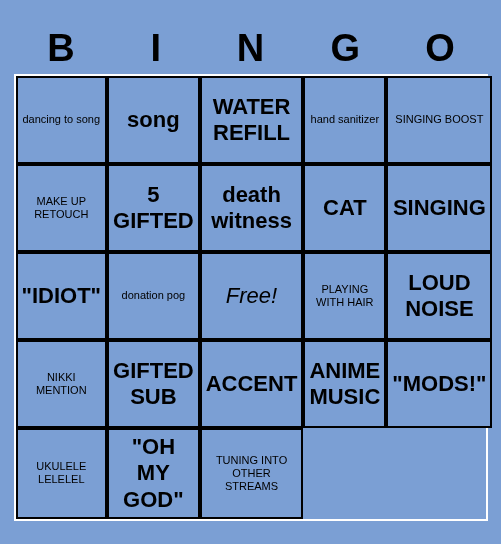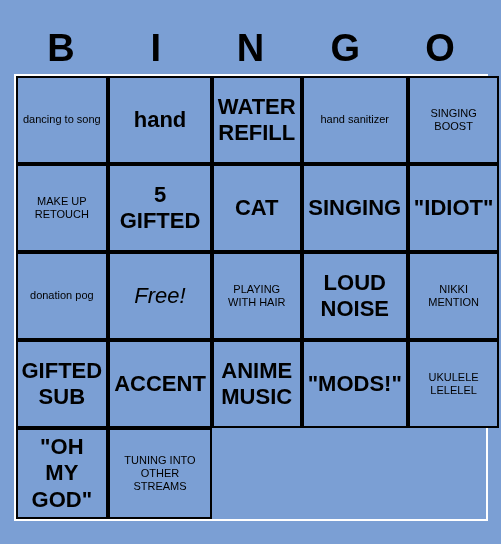--- a/index.html
+++ b/index.html
@@ -69,26 +69,27 @@
 <div class="bingo-card">
   <div class="bingo-header">
   <div class="letter">B</div>
       <div class="letter">I</div>
       <div class="letter">N</div>
       <div class="letter">G</div>
       <div class="letter">O</div>
     </div>
   <div class="bingo-grid">
   <div class="bingo-cell small-text">dancing to song</div>
-      <div class="bingo-cell large-text">hand</div>
+      <div class="bingo-cell large-text">song</div>
       <div class="bingo-cell medium-text">WATER REFILL</div>
       <div class="bingo-cell small-text">hand sanitizer</div>
       <div class="bingo-cell small-text">SINGING BOOST</div>
       <div class="bingo-cell small-text">MAKE UP RETOUCH</div>
       <div class="bingo-cell medium-text">5 GIFTED</div>
+      <div class="bingo-cell medium-text">death witness</div>
       <div class="bingo-cell large-text">CAT</div>
       <div class="bingo-cell medium-text">SINGING</div>
       <div class="bingo-cell medium-text">"IDIOT"</div>
       <div class="bingo-cell small-text">donation pog</div>
       <div class="bingo-cell free-cell">Free!</div>
       <div class="bingo-cell small-text">PLAYING WITH HAIR</div>
       <div class="bingo-cell medium-text">LOUD NOISE</div>
       <div class="bingo-cell small-text">NIKKI MENTION</div>
       <div class="bingo-cell medium-text">GIFTED SUB</div>
       <div class="bingo-cell medium-text">ACCENT</div>

